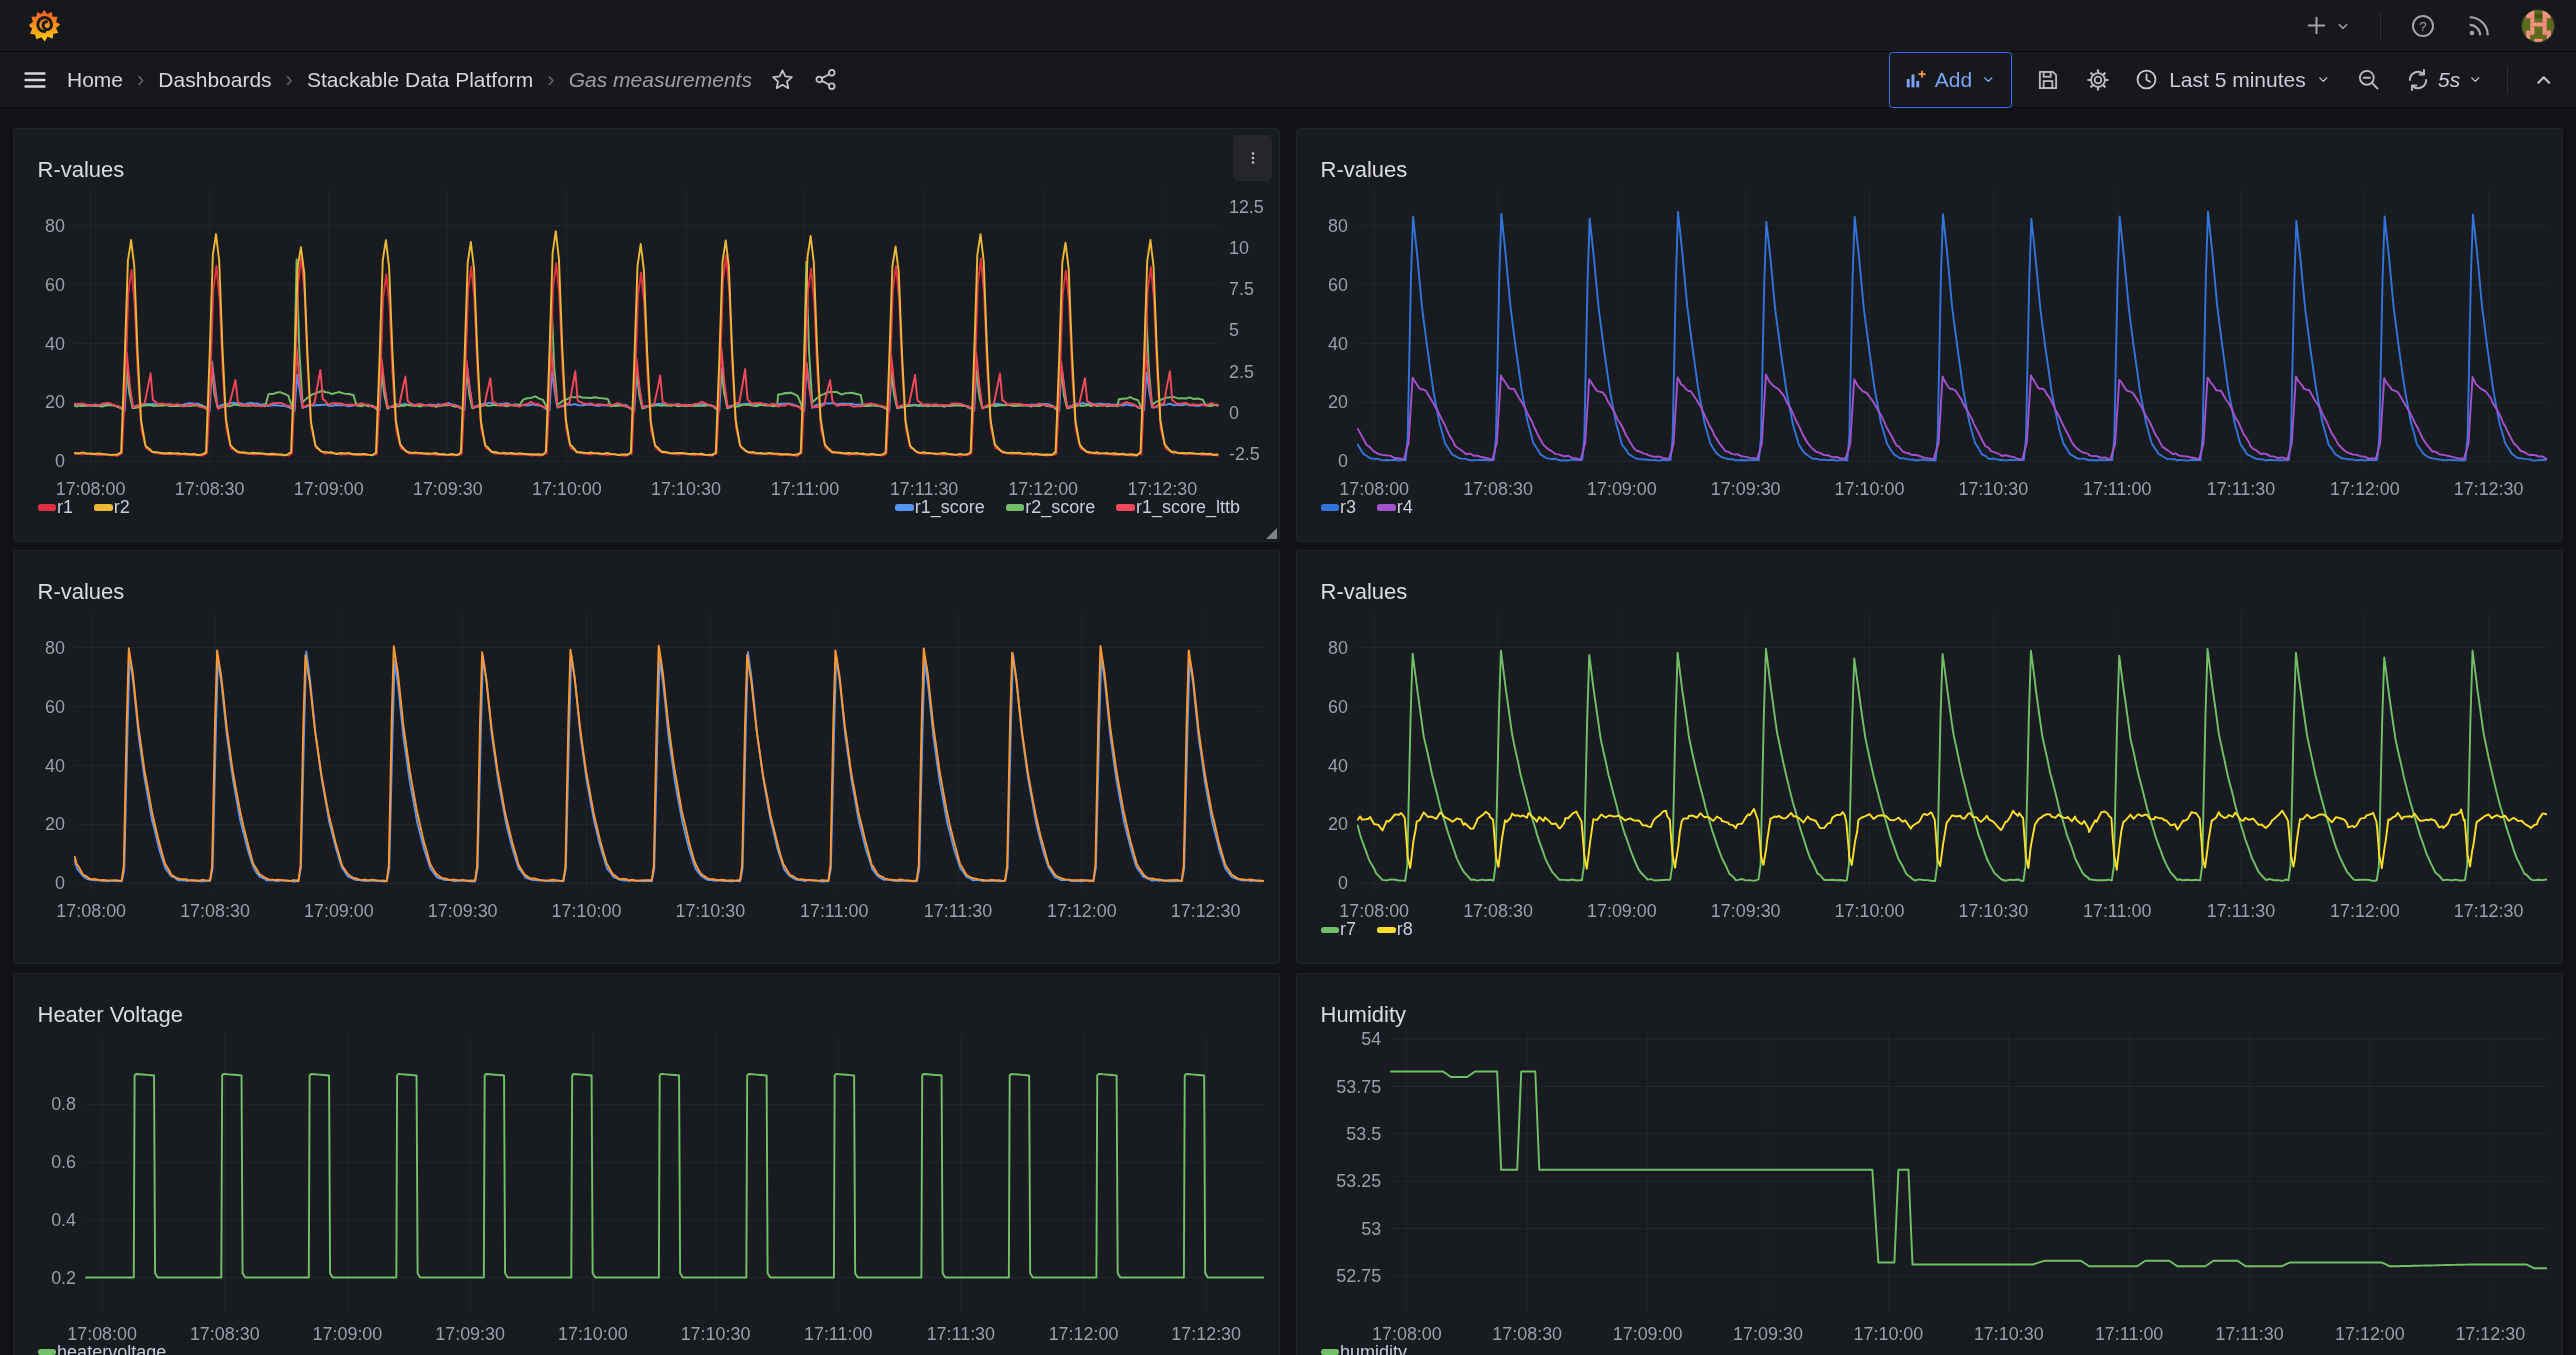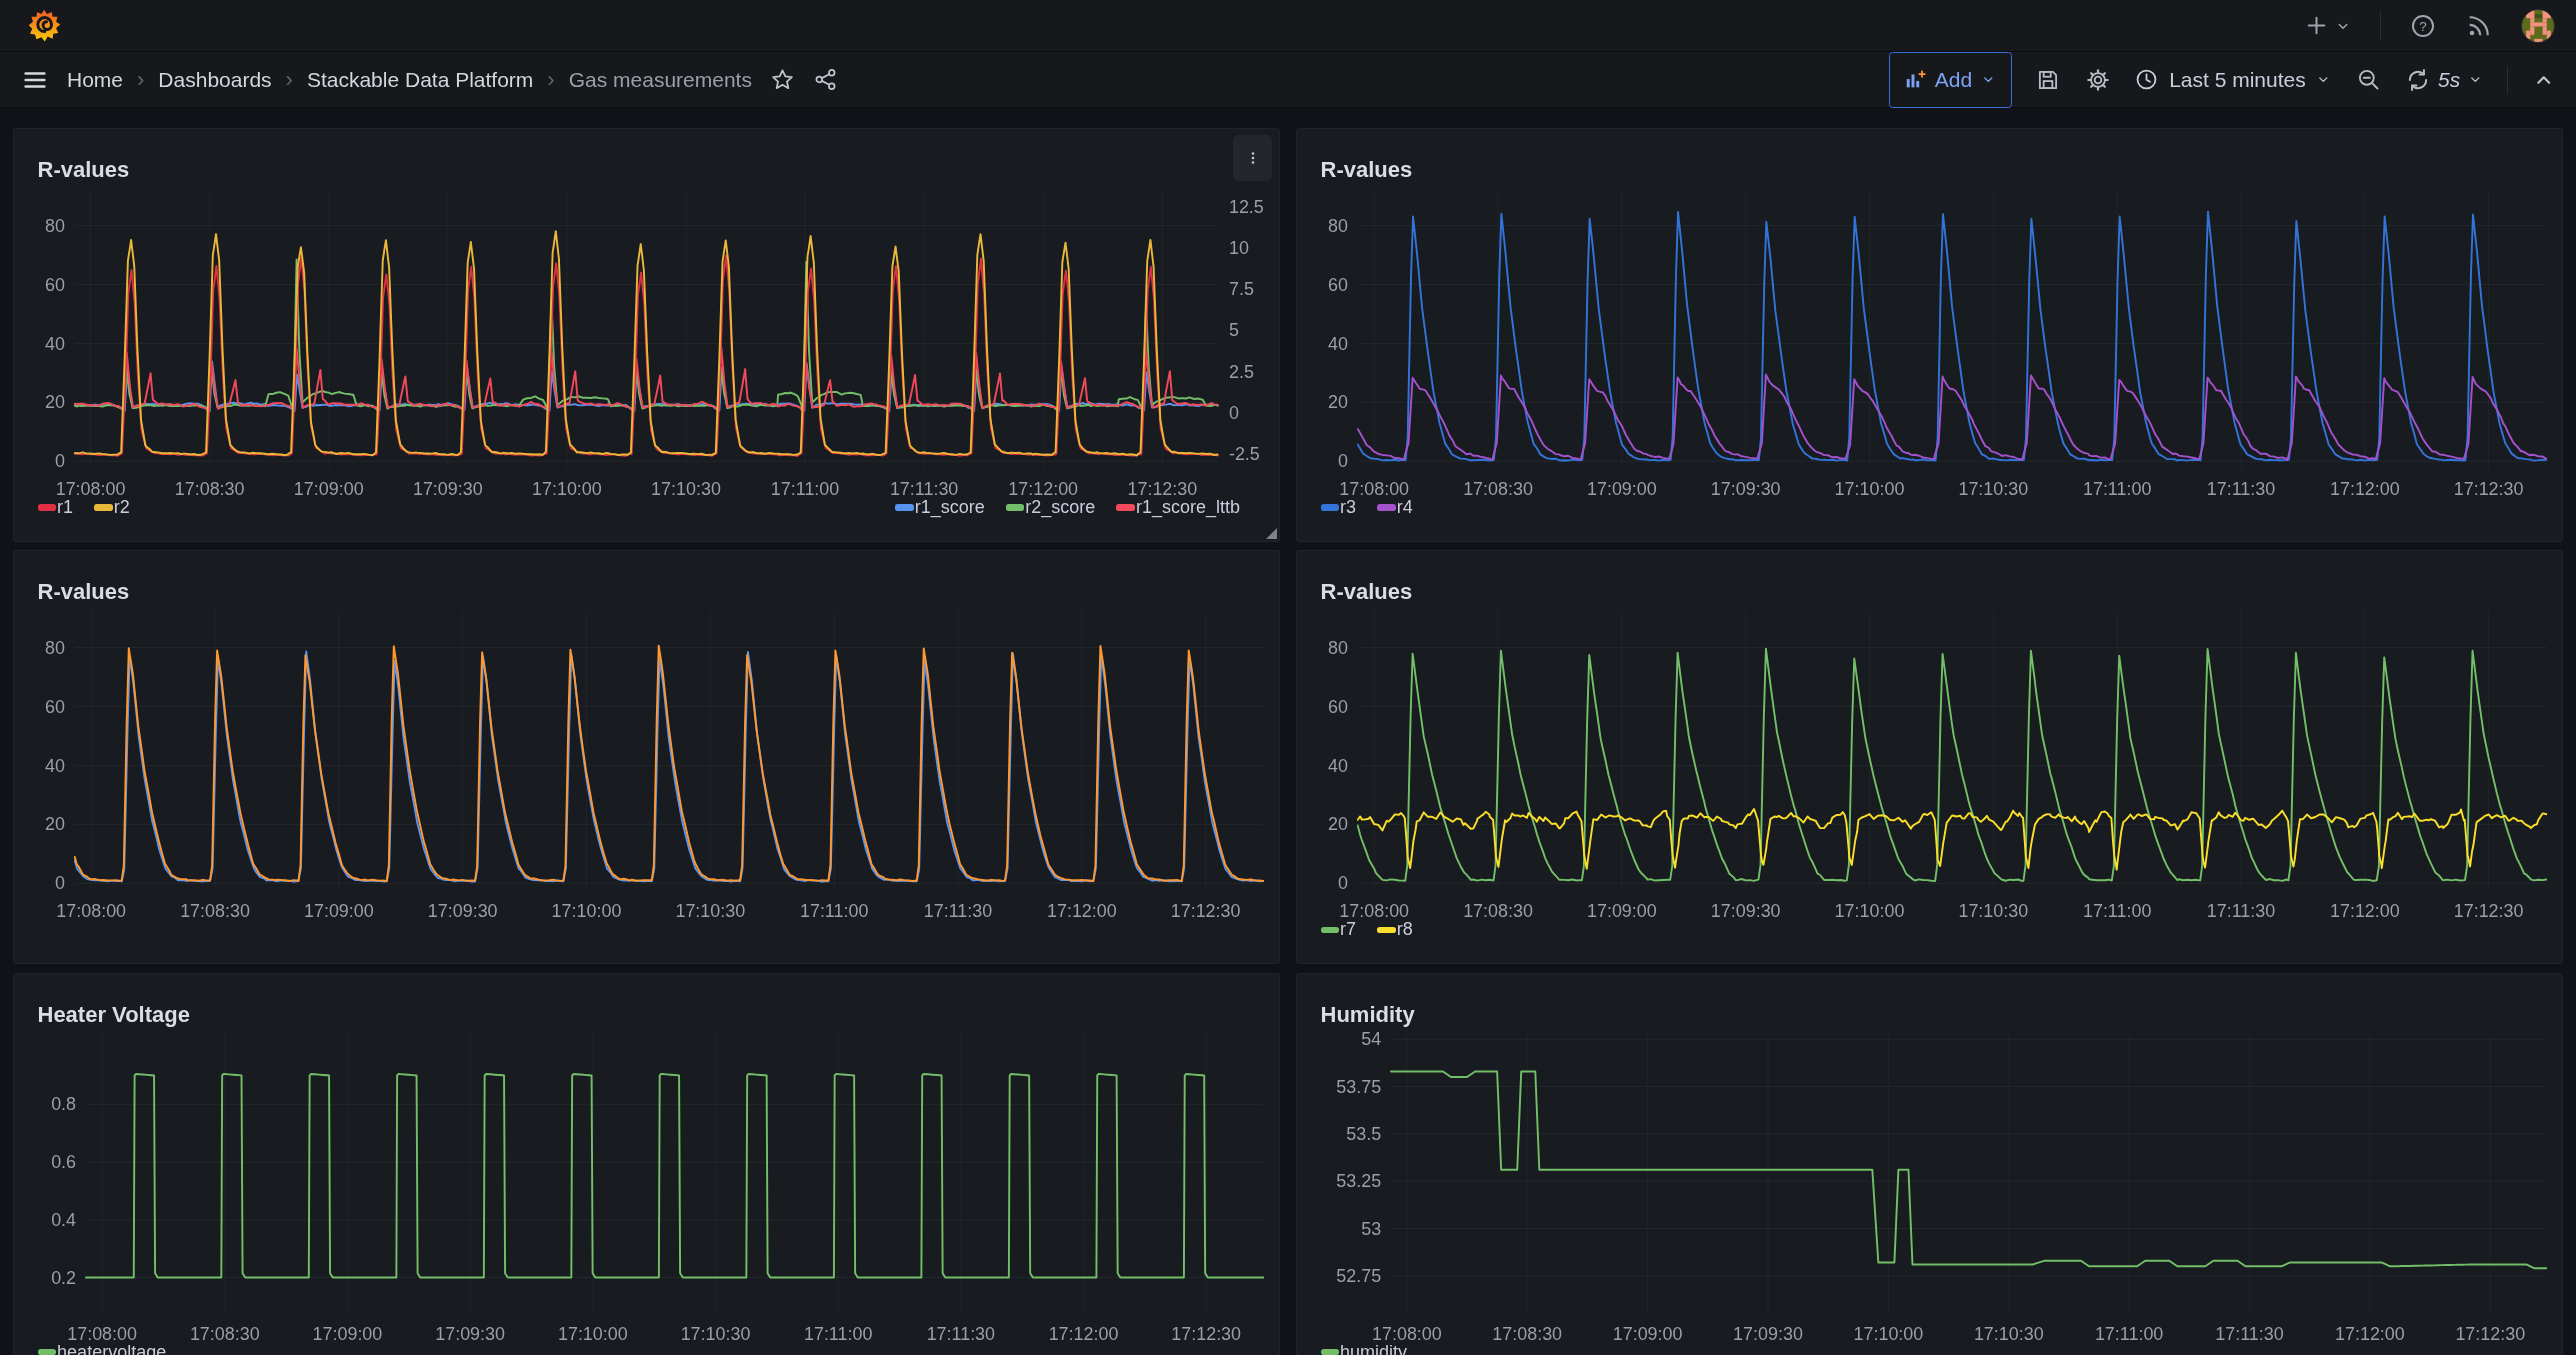--- a/index.html
+++ b/index.html
@@ -18,32 +18,32 @@
   .tb-right{margin-left:auto;display:flex;align-items:center;gap:28px;color:#a2a3ad;}
   .ico{display:inline-flex;align-items:center;justify-content:center;cursor:pointer;}
   .vdivider{width:0.7px;height:28px;background:#2b2d34;}
   .avatar{width:34px;height:34px;border-radius:50%;overflow:hidden;border:0.7px solid #2b2d34;}
   .iconbtn{display:inline-flex;align-items:center;gap:5.5px;cursor:pointer;}
   
   .nav2{height:56px;background:#16181c;border-bottom:0.7px solid #0a0b0d;
     display:flex;align-items:center;padding:0 21px;gap:18px;}
   .crumbs{display:flex;align-items:center;gap:14px;font-size:21px;color:#d5d6de;}
   .crumb{cursor:pointer;white-space:nowrap;}
-  .crumb.current{color:#9d9ea9;cursor:default;}
+  .crumb.current{color:#9d9ea9;cursor:default;font-style:italic;}
   .crumb-sep{color:#62646d;font-size:22px;}
   .nav2-right{margin-left:auto;display:flex;align-items:center;gap:23.5px;color:#b9bac3;}
   .add-btn{display:flex;align-items:center;gap:8.3px;border:0.7px solid #3b6fd9;border-radius:3.4px;
     color:#7ba4f5;font-size:21px;padding:15px 14px;cursor:pointer;background:transparent;}
   .timepicker{display:flex;align-items:center;gap:9.7px;font-size:21px;color:#ccccdc;cursor:pointer;}
   .interval{display:flex;align-items:center;gap:7px;font-size:21px;color:#ccccdc;cursor:pointer;font-style:italic;}
   
   .dashboard{padding:20px 13px;display:grid;grid-template-columns:1fr 1fr;
     gap:8.3px 16px;grid-auto-rows:414px;}
   .panel{position:relative;background:#181b1f;border:0.7px solid #22242a;border-radius:2.8px;overflow:hidden;}
-  .panel-title{position:absolute;top:9.7px;left:23.5px;font-size:22px;font-weight:700;
+  .panel-title{position:absolute;top:9.7px;left:23.5px;font-size:22px;font-weight:400;
     color:#dcdde3;cursor:pointer;z-index:3;}
   .kebab{position:absolute;top:5.5px;right:7px;width:39px;height:46px;border-radius:5.5px;
     background:#24262c;display:none;align-items:center;justify-content:center;cursor:pointer;z-index:4;}
   .panel.hovered .kebab{display:flex;}
   .chart-svg{position:absolute;left:0;top:0;}
   .legend{position:absolute;left:23.5px;right:39px;top:368px;display:flex;
     justify-content:space-between;align-items:flex-start;font-size:18px;color:#ccccdc;z-index:2;}
   .lg-group{display:flex;align-items:center;gap:21px;flex-wrap:nowrap;}
   .lg-item{display:flex;align-items:center;gap:1px;cursor:pointer;white-space:nowrap;}
   .lg-chip{width:18.6px;height:6.2px;border-radius:2.8px;display:inline-block;}

